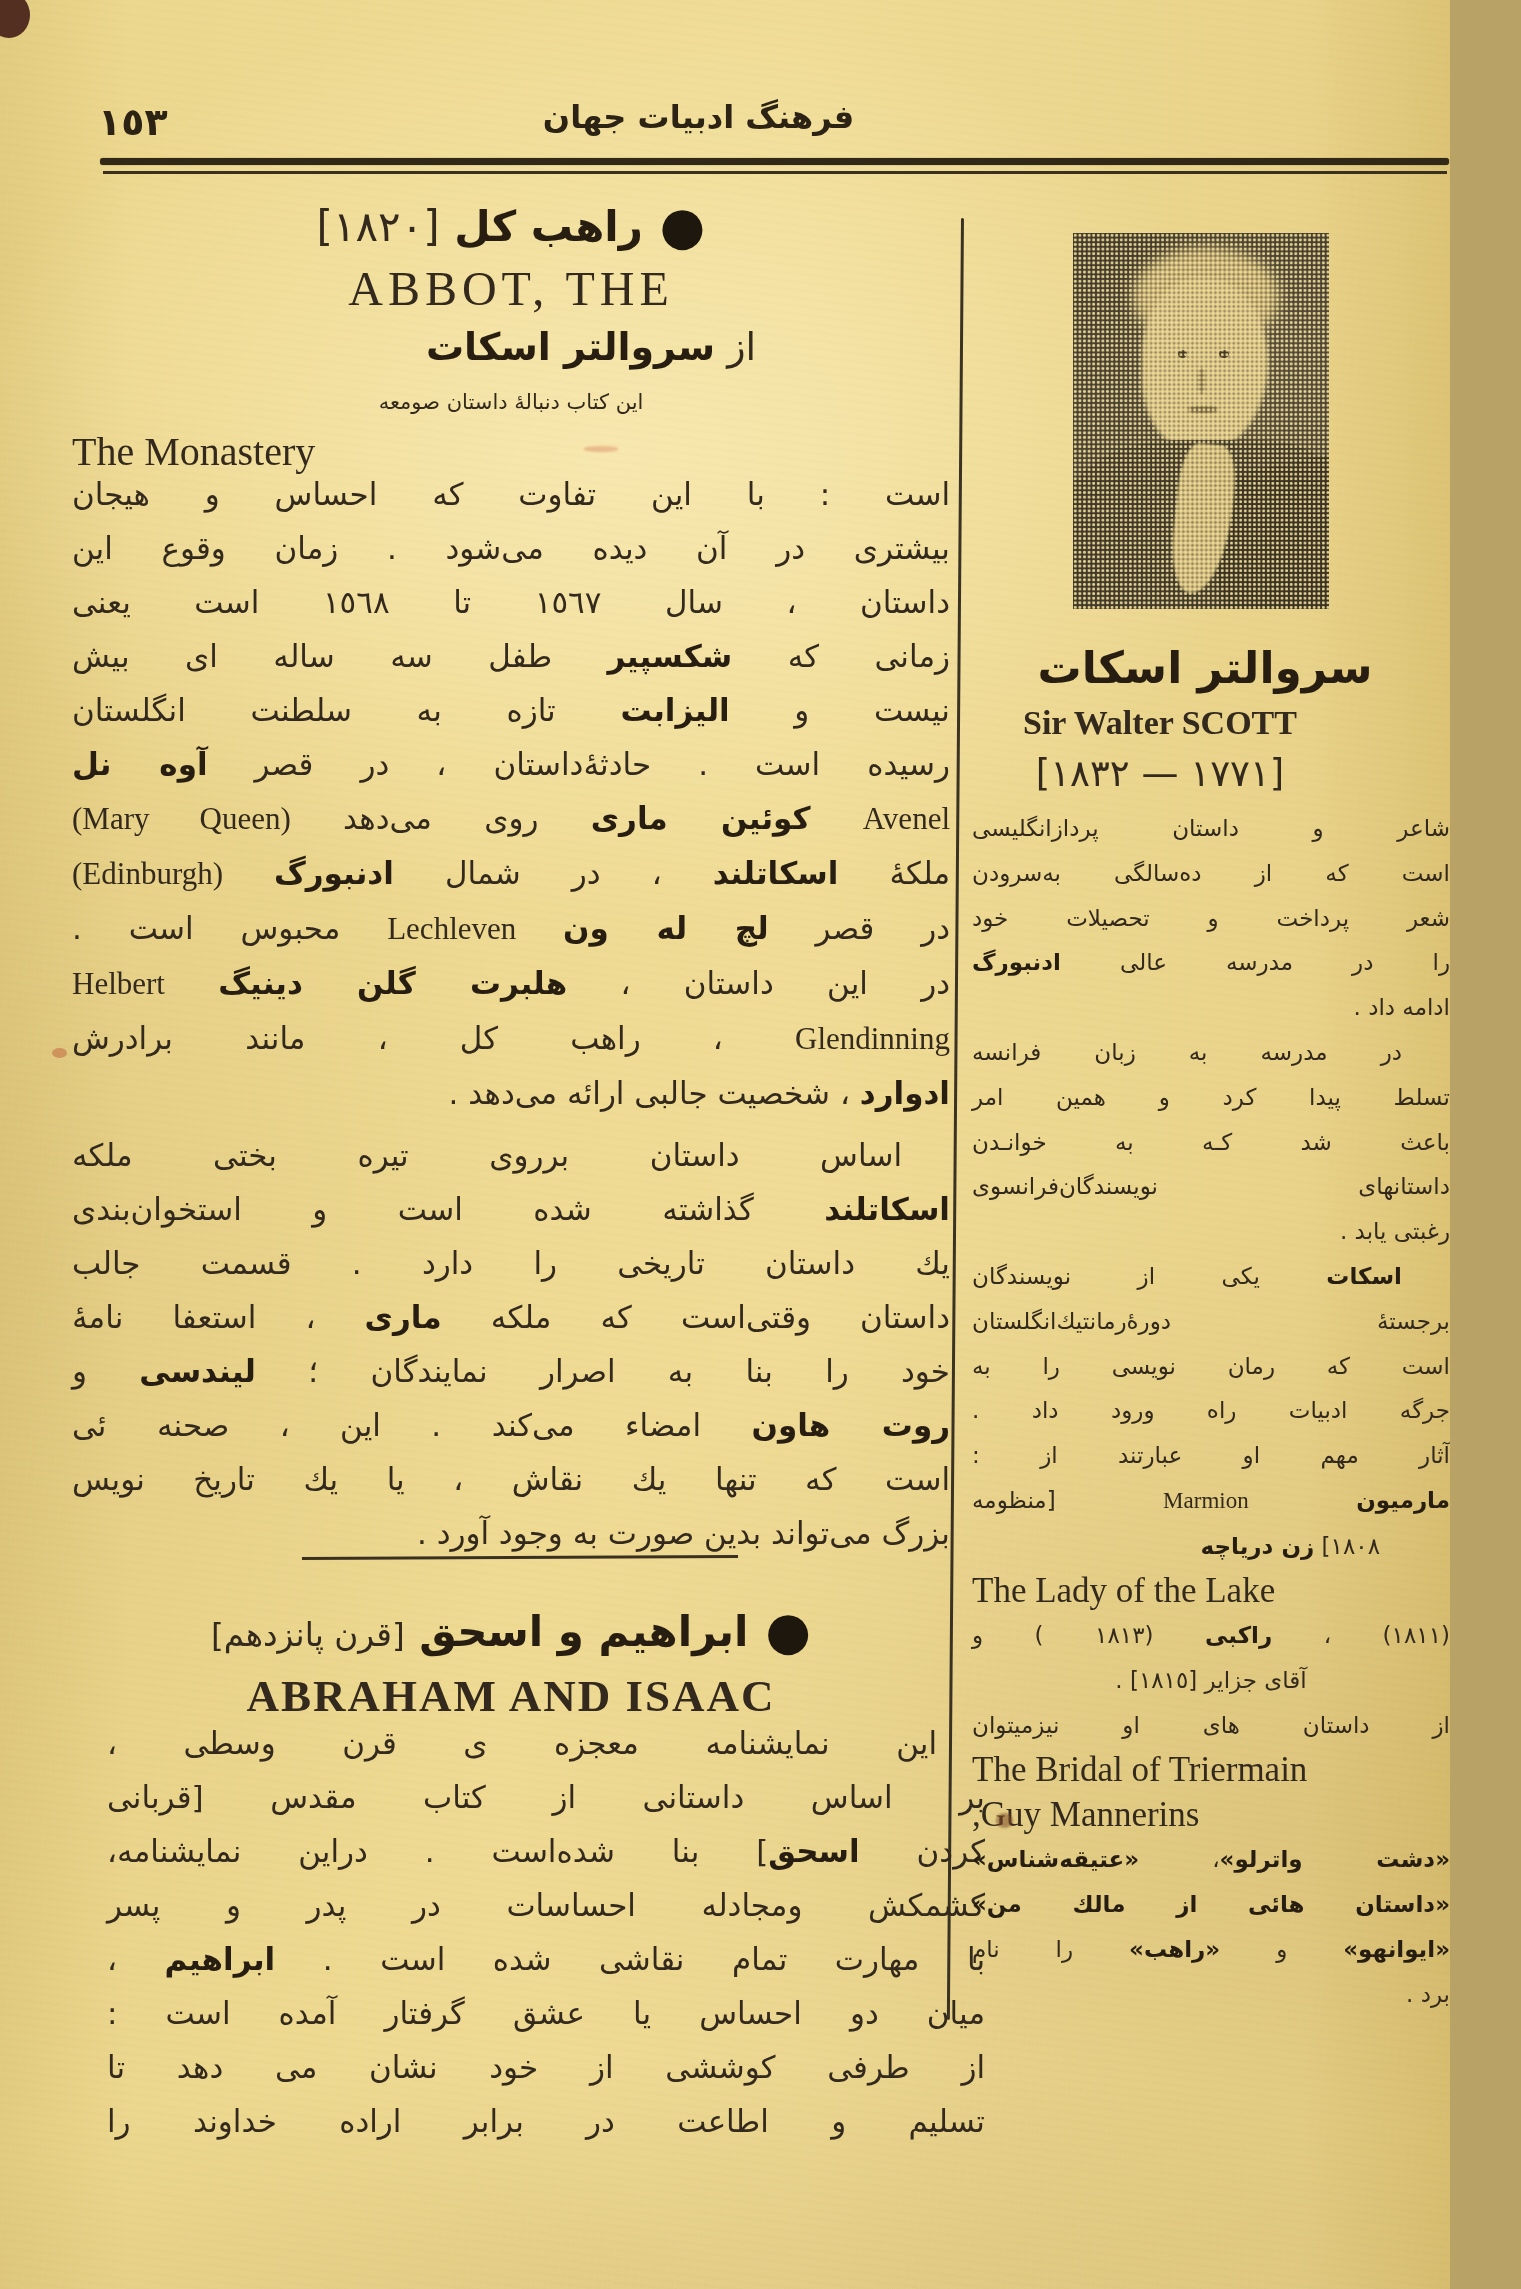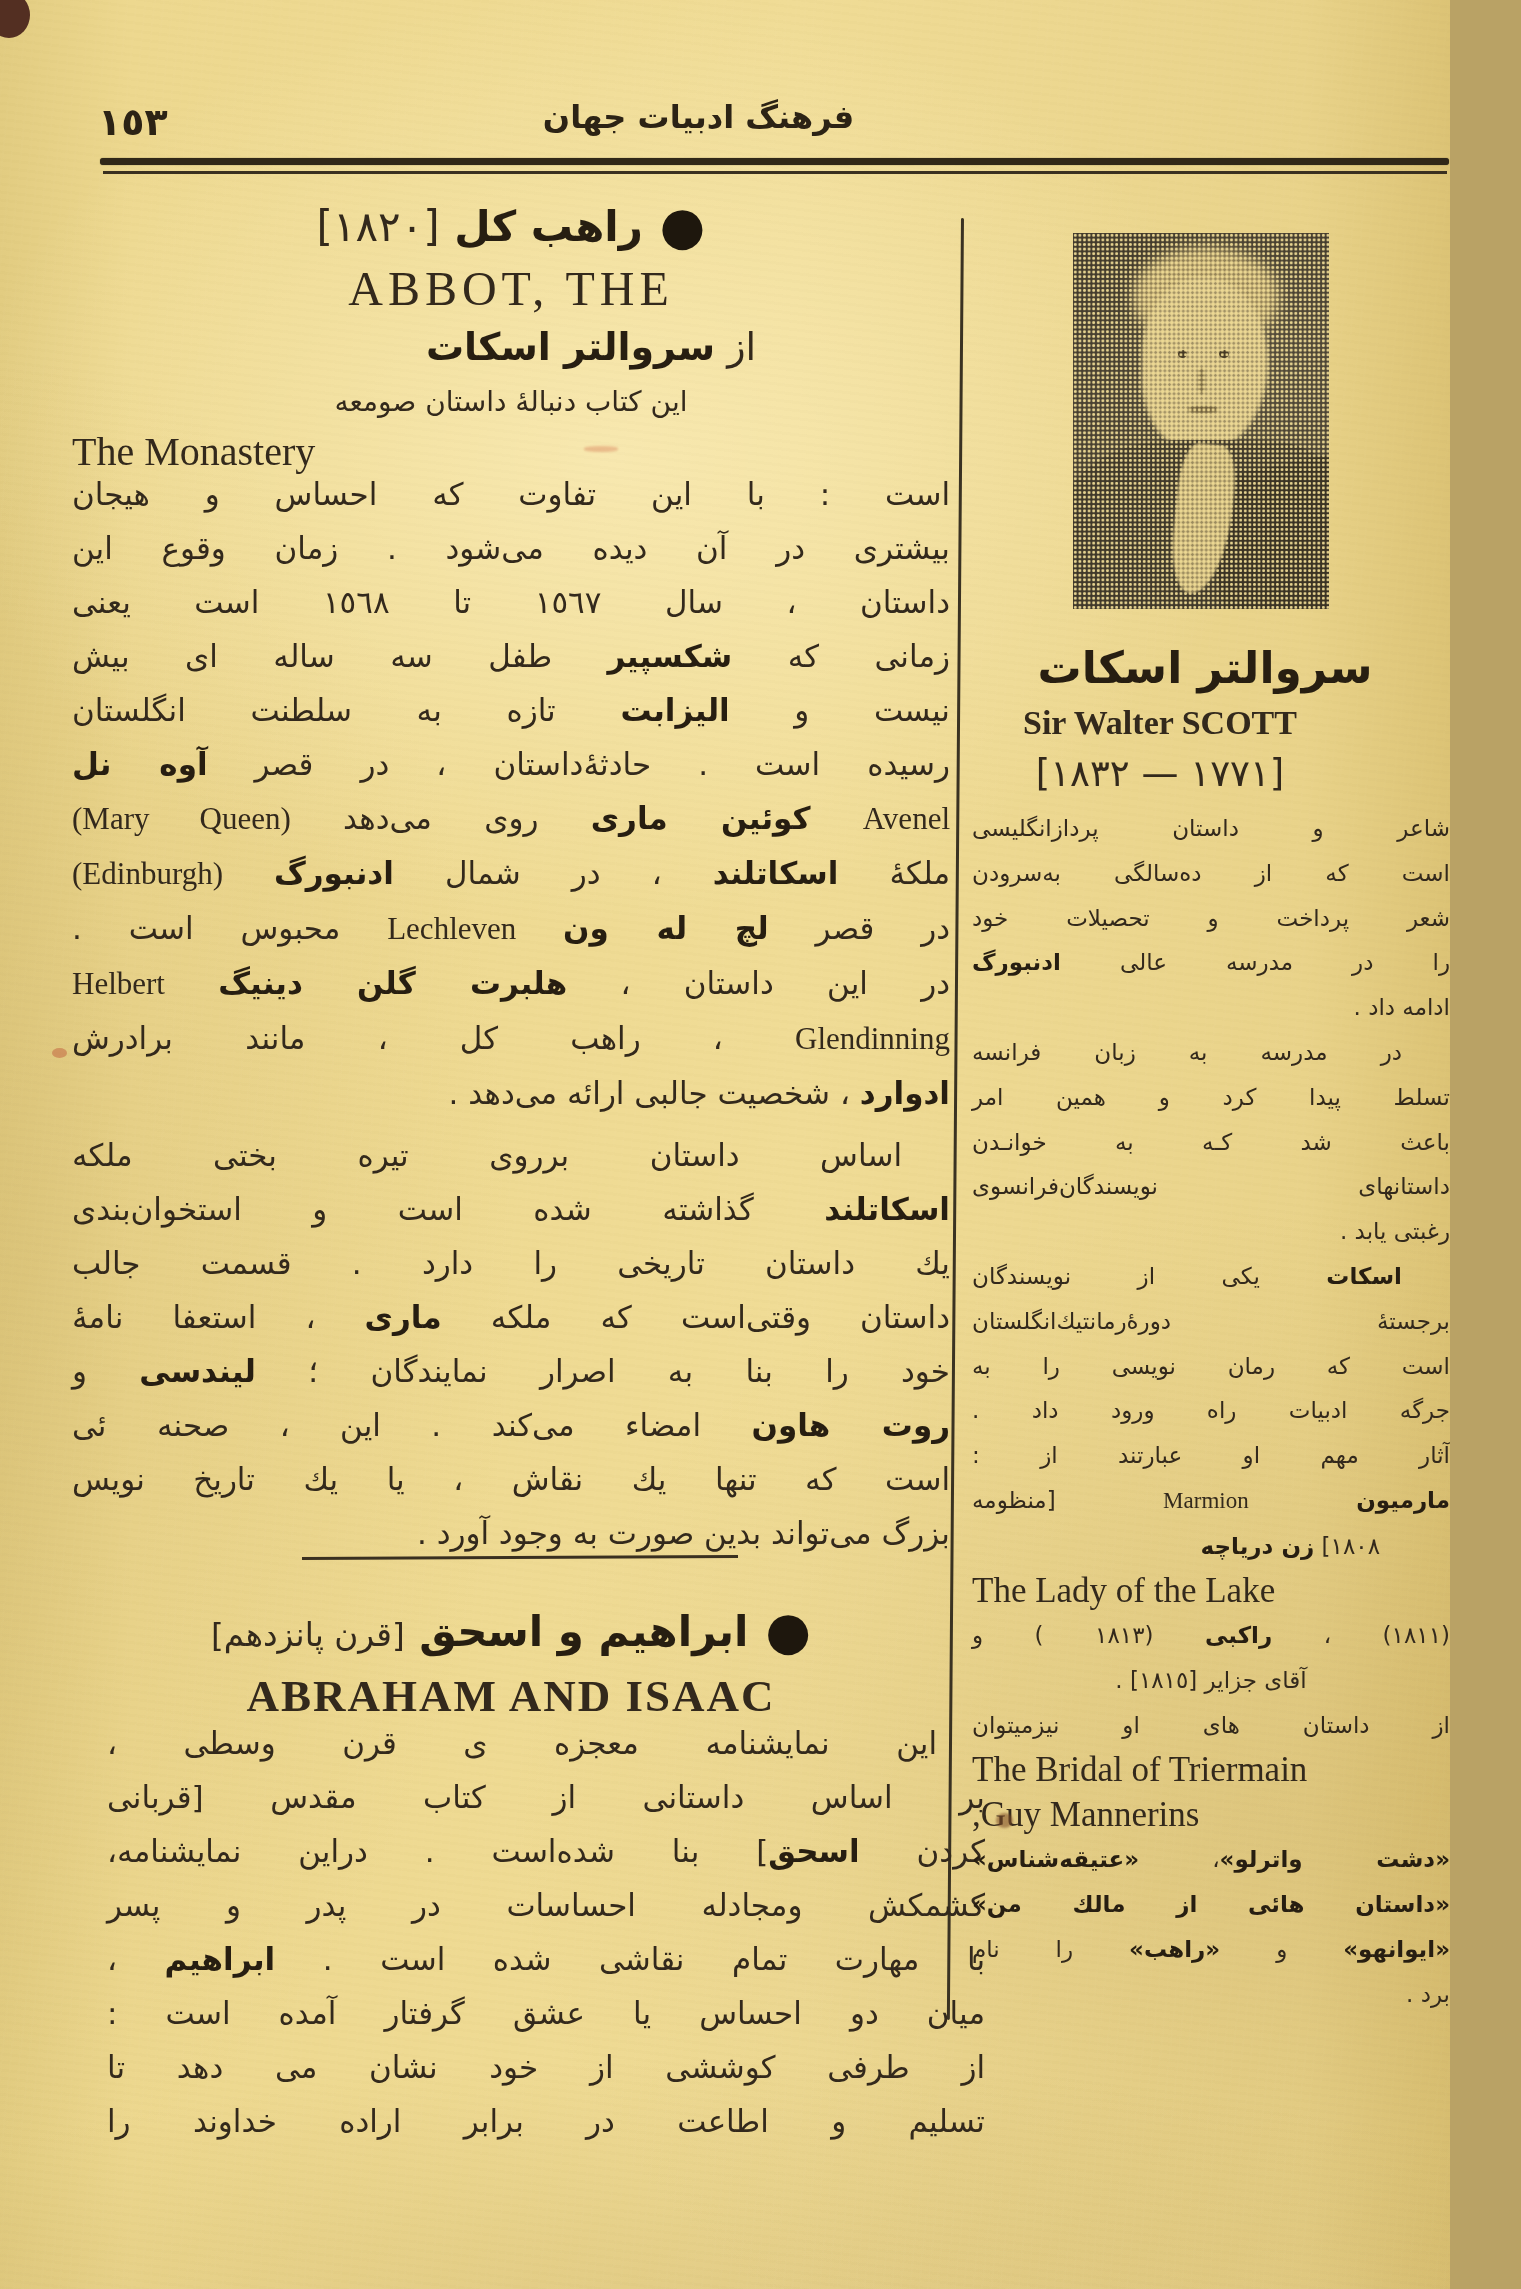--- a/index.html
+++ b/index.html
@@ -39,21 +39,21 @@
   .sm{font-size:.78em;margin-top:24px;}
   .dot{font-size:1.25em;letter-spacing:14px;vertical-align:-3px;color:#1e170d;}
   .sr{position:relative;left:80px;}
   .sl{position:relative;left:-45px;}
   .pr36{padding-right:70px;}
   
   .t-fa{font-size:42px;line-height:66px;}
   .t-en{font-family:"Liberation Serif",serif;font-weight:normal;font-size:48px;line-height:58px;letter-spacing:5px;direction:ltr;}
   .t-en2{font-family:"Liberation Serif",serif;font-weight:bold;font-size:45px;line-height:56px;letter-spacing:2px;direction:ltr;}
   .t-by{font-size:38px;line-height:58px;}
-  .t-sub{font-size:28px;line-height:52px;}
+  .t-sub{font-size:21px;line-height:52px;}
   .t-mono{font-family:"Liberation Serif",serif;font-size:40px;line-height:48px;text-align:right;}
   .cap-fa{font-size:44px;line-height:64px;}
   .cap-en{font-family:"Liberation Serif",serif;font-weight:bold;font-size:34px;line-height:46px;}
   .cap-yr{font-size:37px;line-height:56px;}
   .enl{font-family:"Liberation Serif",serif;font-size:35px;}
   
   .block{position:absolute;}
   #e1head{left:72px;top:193px;width:878px;}
   #p1{left:72px;top:467px;width:878px;line-height:54.5px;}
   #p2{left:72px;top:1128px;width:878px;line-height:51.5px;}

